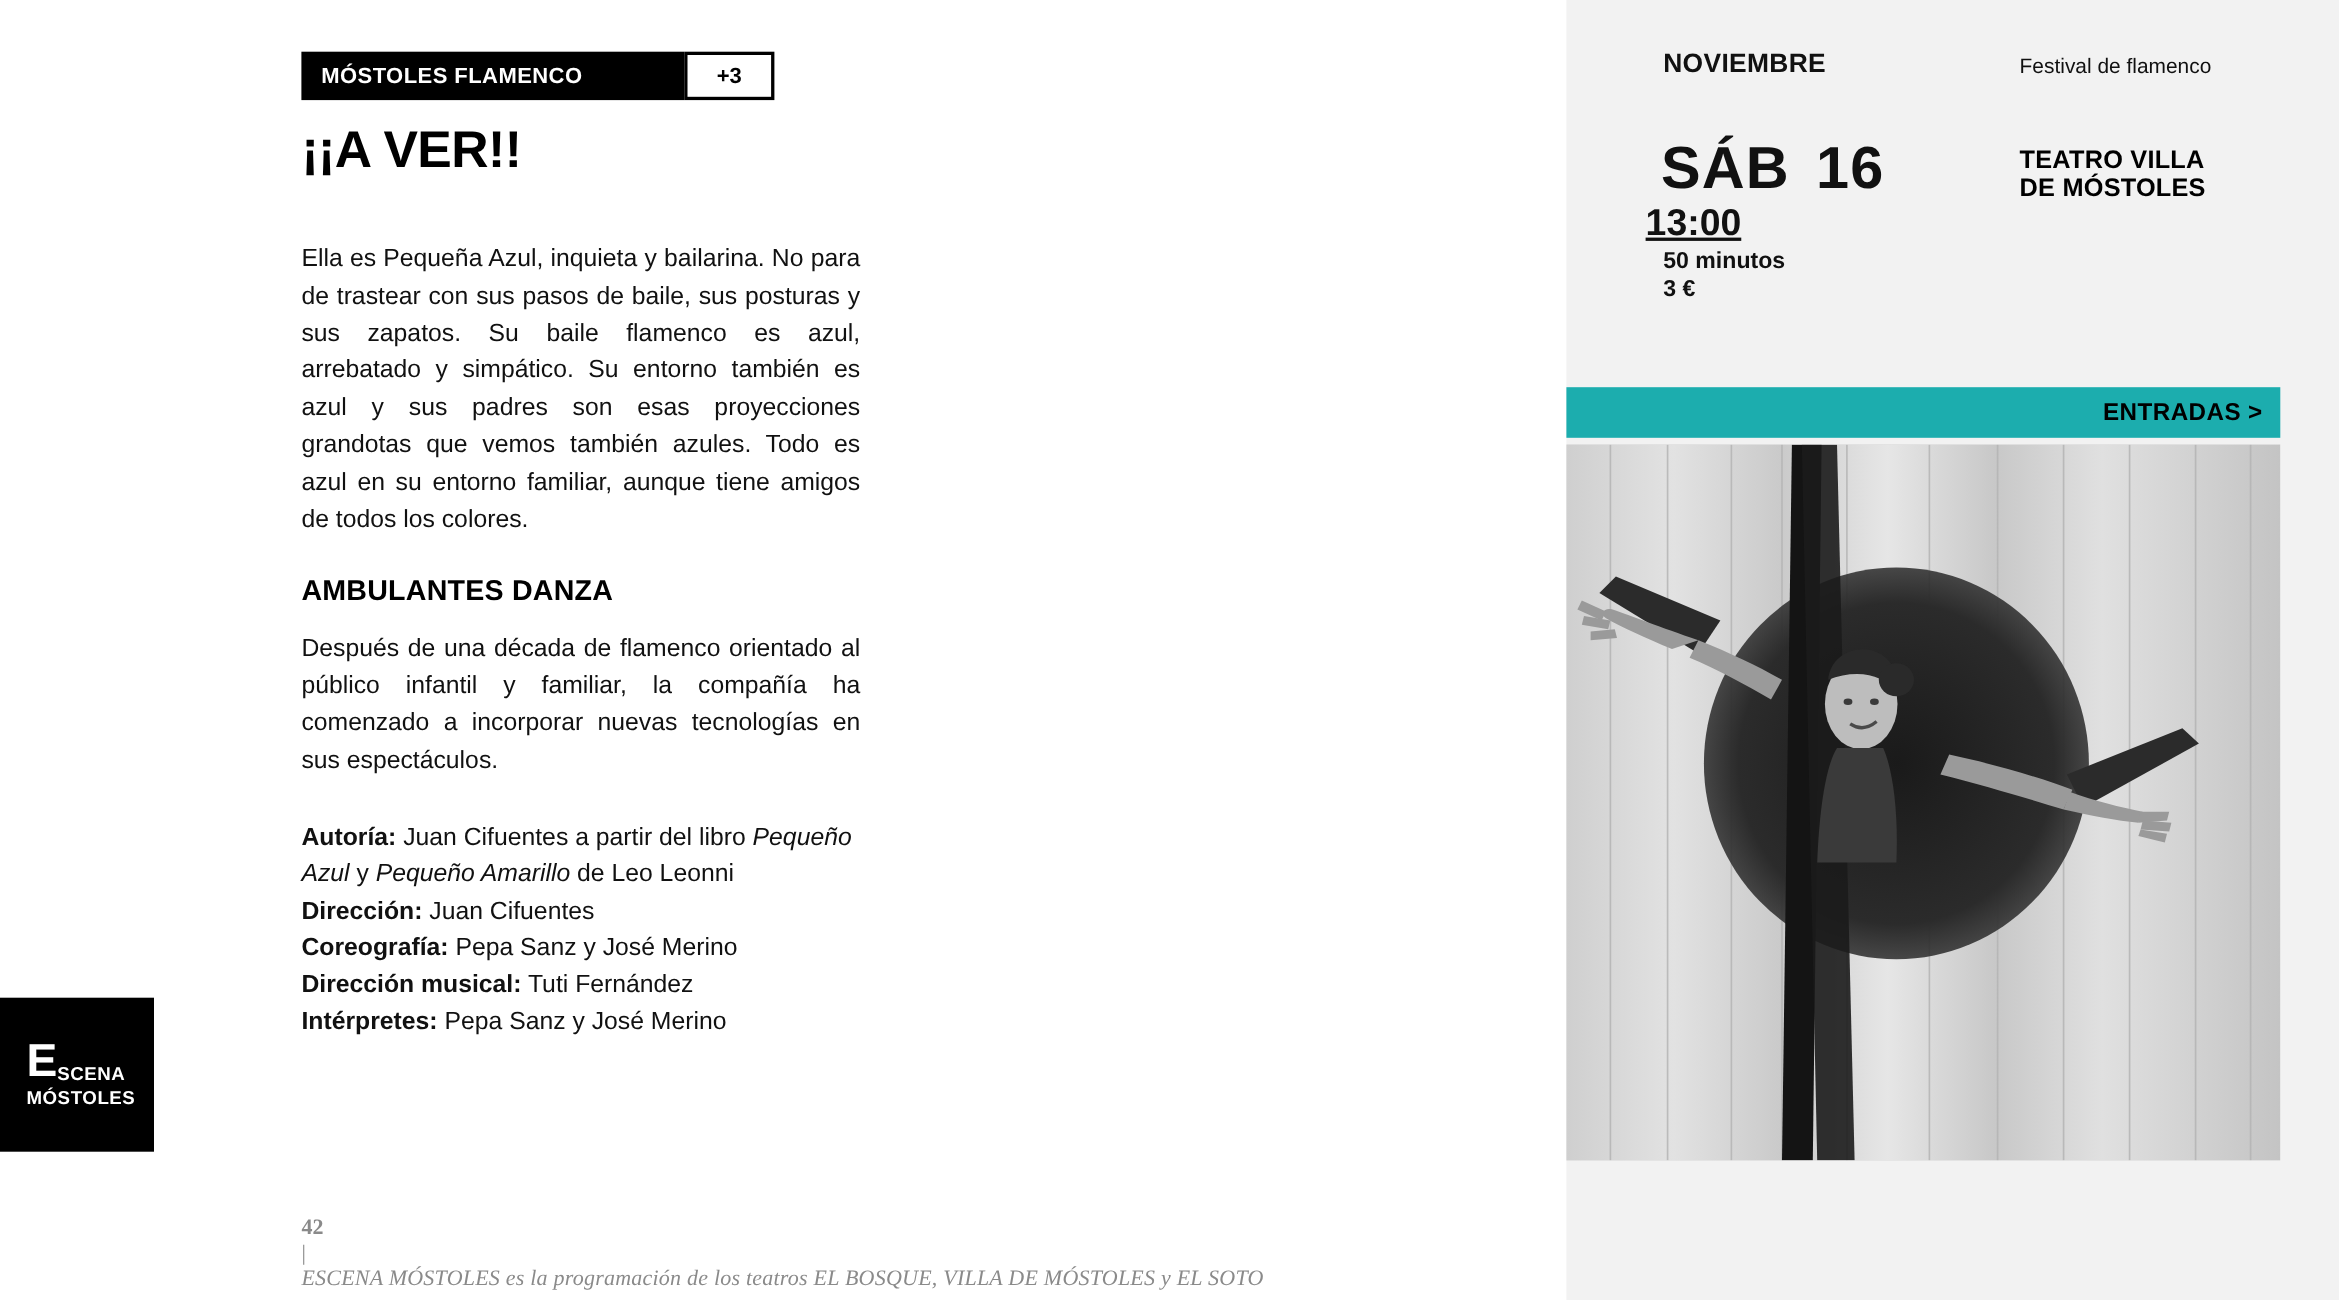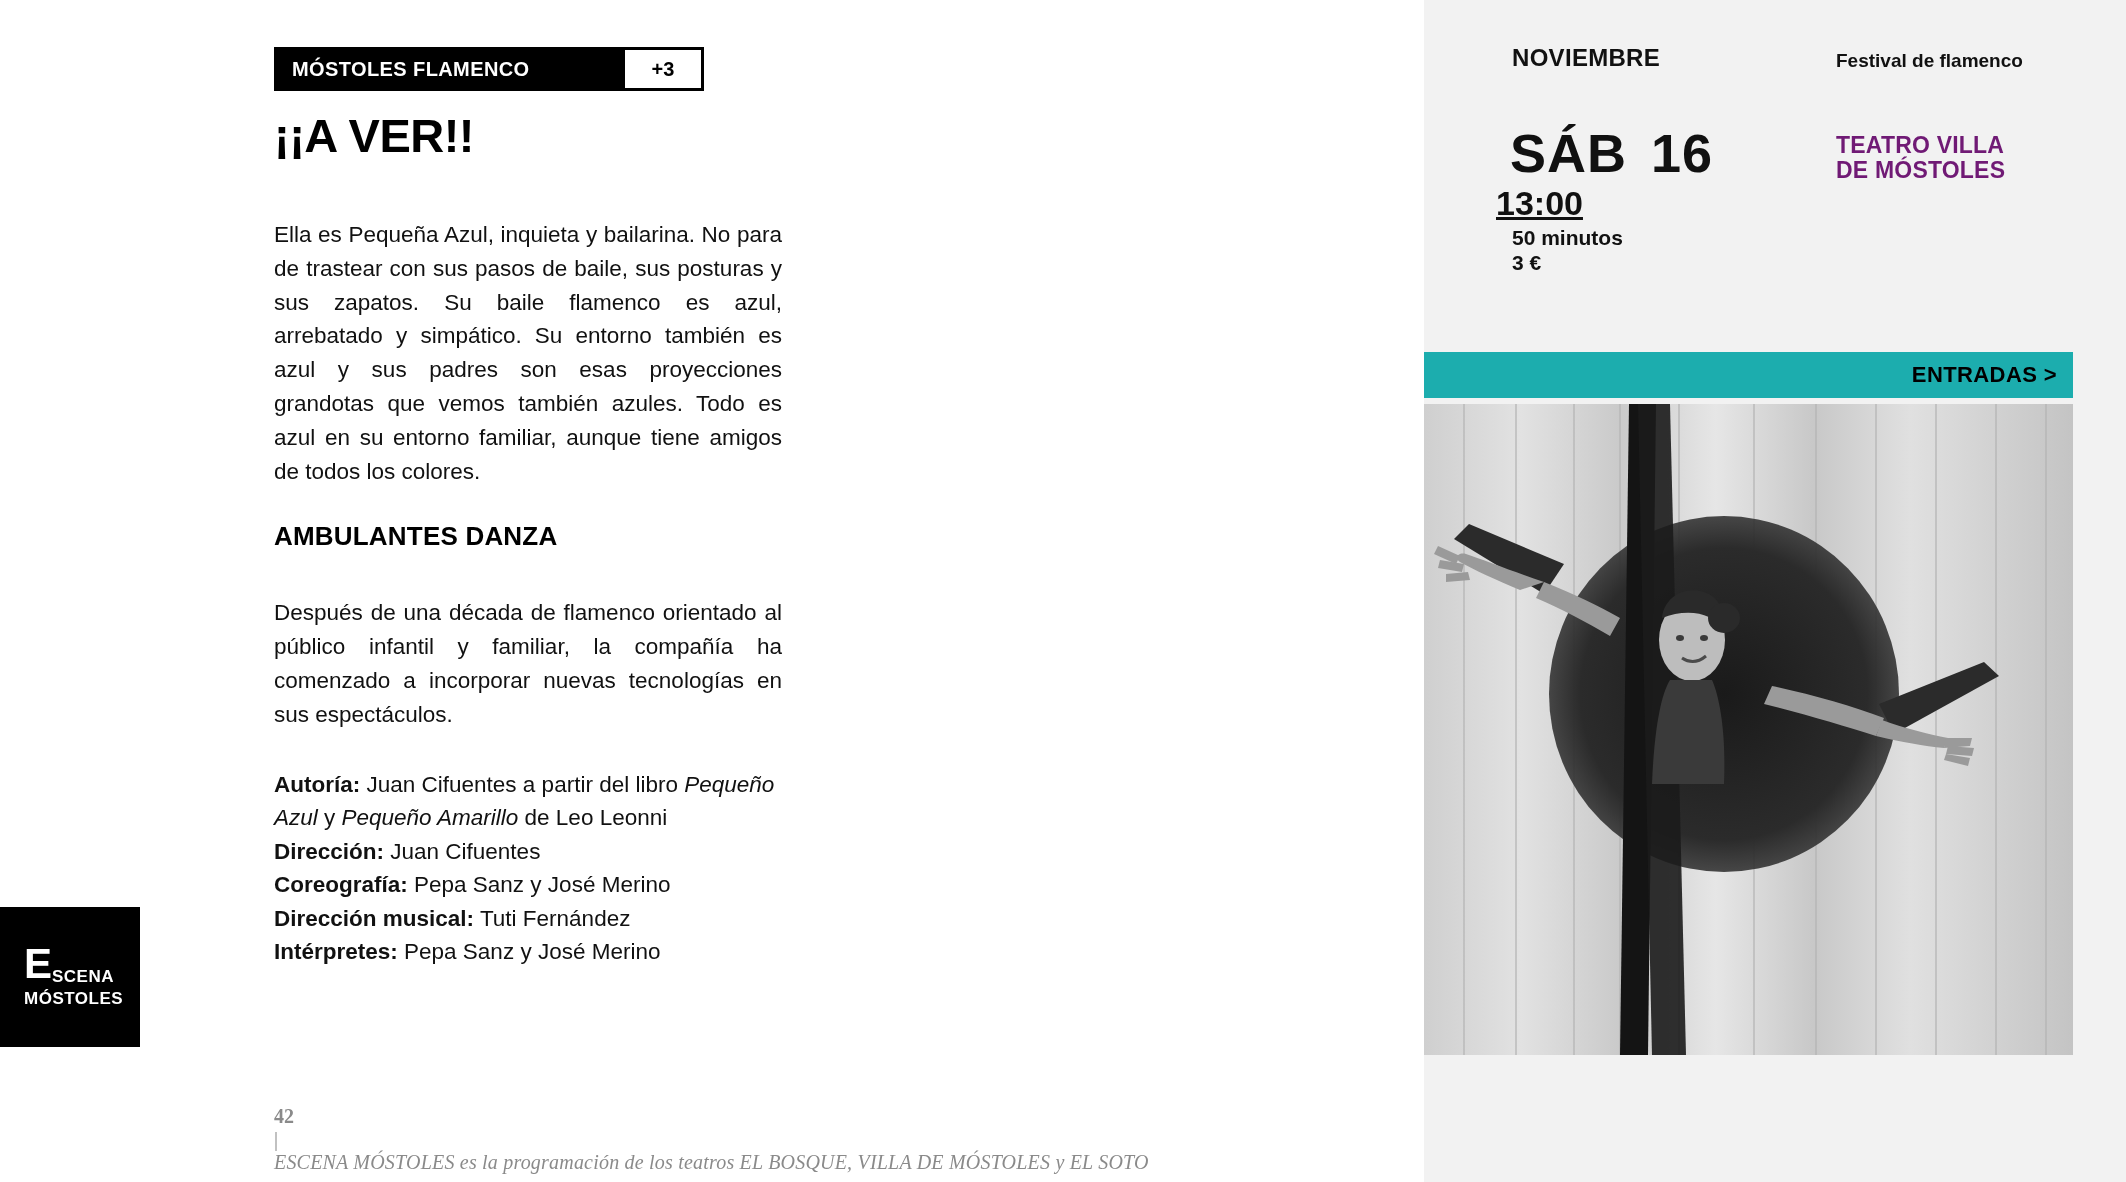--- a/index.html
+++ b/index.html
@@ -85,21 +85,21 @@
 
   .section-head {
     font-size: 26px;
     font-weight: bold;
     color: #000000;
     margin-top: 33px;
     letter-spacing: 0.2px;
   }
 
   .p-second {
-    margin-top: 44px;
+    margin-top: 20px;
   }
 
   .credits {
     margin-top: 36px;
     font-size: 22.5px;
     line-height: 33.5px;
     color: #111111;
   }
   .credits b { font-weight: bold; }
   .credits i { font-style: italic; }
@@ -189,41 +189,41 @@
     font-size: 24px;
     font-weight: bold;
     color: #111111;
     letter-spacing: 0.3px;
   }
   .fest {
     position: absolute;
     left: 412px;
     top: 50px;
     font-size: 19px;
-    font-weight: bold;
+    font-weight: normal;
     color: #111111;
   }
   .day {
     position: absolute;
     left: 86px;
     top: 122px;
     font-size: 54px;
     font-weight: bold;
     color: #111111;
     letter-spacing: 1px;
   }
   .day .num { margin-left: 24px; }
   .venue {
     position: absolute;
     left: 412px;
     top: 133px;
     font-size: 23px;
     font-weight: bold;
     line-height: 25px;
-    color: #701a75;
+    color: #000000;
     letter-spacing: 0.2px;
   }
   .time {
     position: absolute;
     left: 72px;
     top: 184px;
     font-size: 34px;
     font-weight: bold;
     color: #111111;
     text-decoration: underline;

